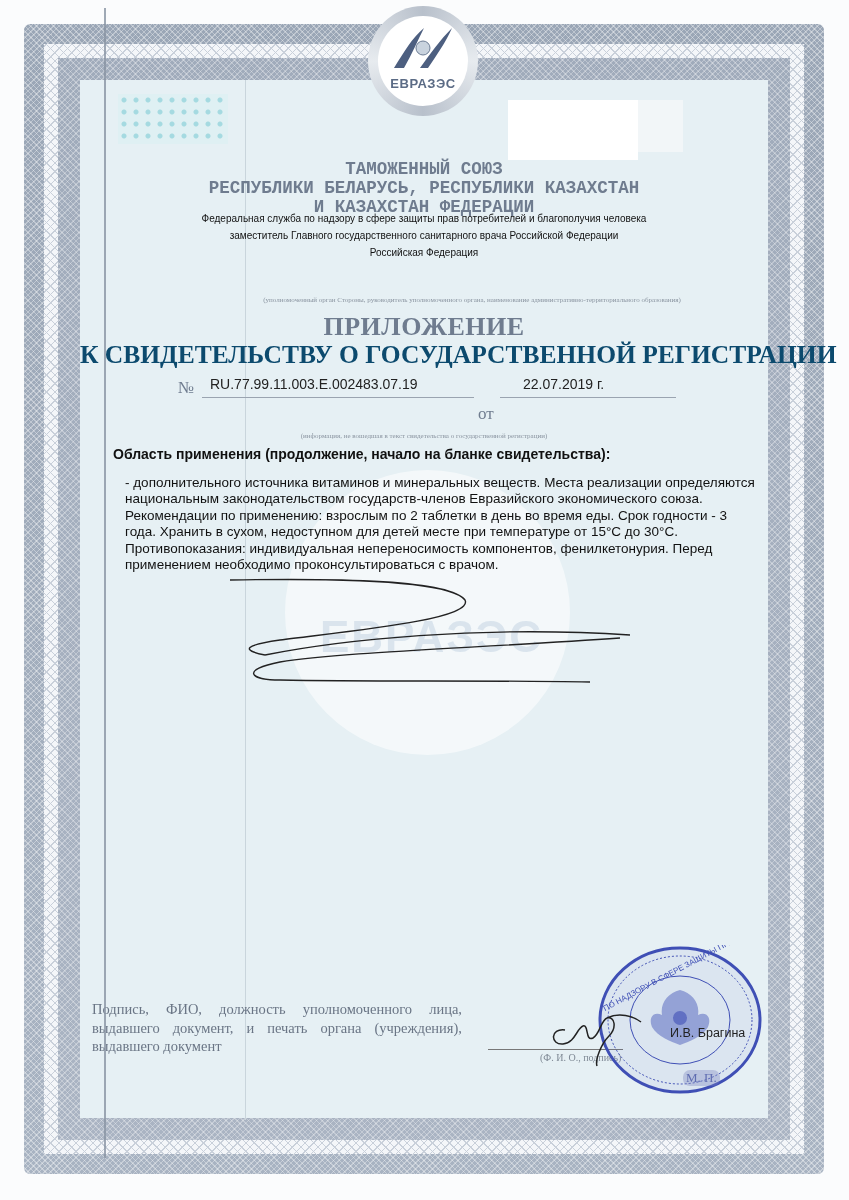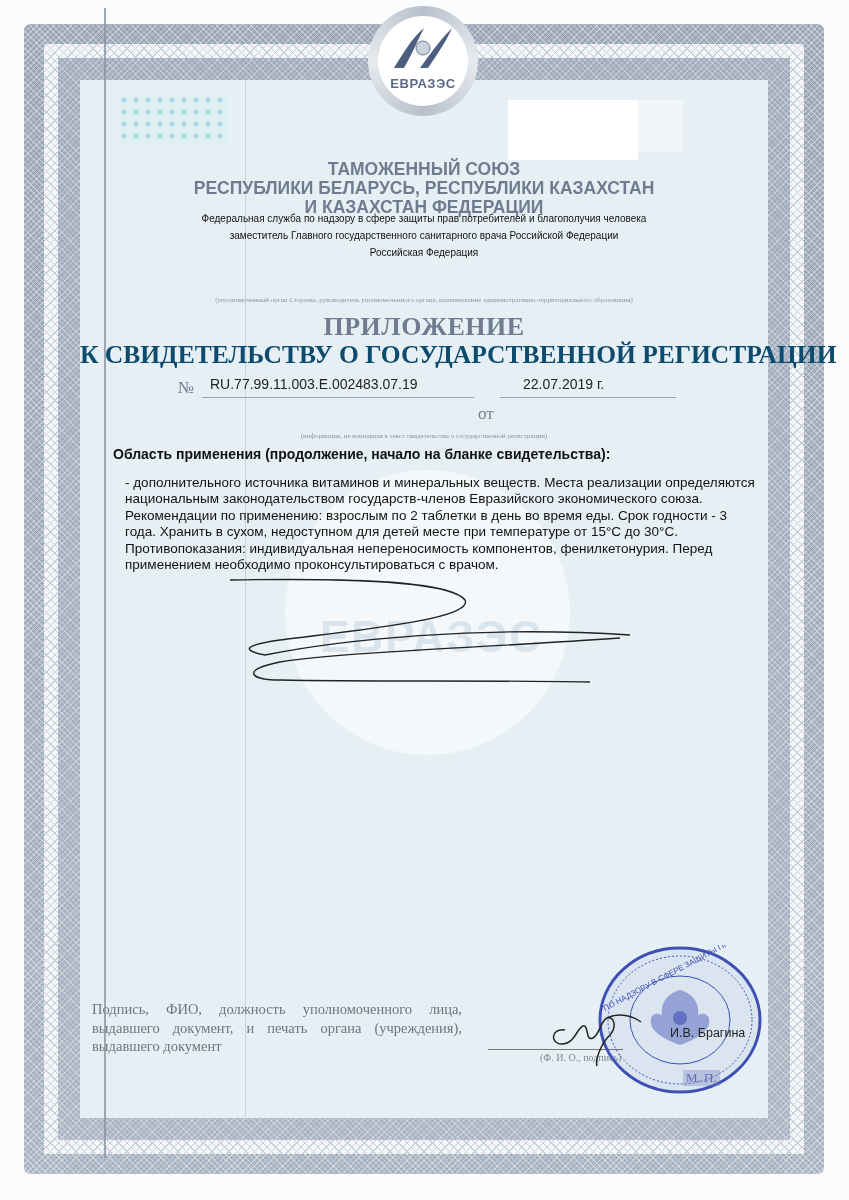--- a/index.html
+++ b/index.html
@@ -33,38 +33,38 @@
   .emblem .ring{position:absolute;inset:0;border-radius:50%;
     background:conic-gradient(#b8c0cb,#e7ebef,#b8c0cb,#e7ebef,#b8c0cb);}
   .emblem .disc{position:absolute;left:10px;top:10px;width:90px;height:90px;border-radius:50%;background:#ffffff;}
   .emblem .wordmark{position:absolute;left:0;right:0;top:70px;text-align:center;font-weight:bold;font-size:13px;color:#5b6b85;letter-spacing:.5px;}
   .emblem svg{position:absolute;left:22px;top:18px;}
   
   .watermark{position:absolute;left:285px;top:470px;width:285px;height:285px;border-radius:50%;background:rgba(255,255,255,.55);}
   .watermark-text{position:absolute;left:320px;top:612px;font-size:44px;font-weight:bold;color:rgba(200,215,228,.6);letter-spacing:2px;}
   
   .c{position:absolute;left:80px;width:688px;text-align:center;}
-  .serif{font-family:Liberation Sans, sans-serif;}
+  .serif{font-family:Liberation Mono, monospace;}
   .union{color:#6f7c8f;font-weight:bold;font-size:17.5px;line-height:19px;}
   .agency{color:#111;font-size:10px;line-height:17px;}
   .tiny{font-family:"Liberation Serif",serif;font-size:7px;color:#8a94a0;}
   .title1{font-family:"Liberation Serif",serif;font-weight:bold;color:#6f7c8f;font-size:26px;letter-spacing:.5px;}
   .title2{font-family:"Liberation Serif",serif;font-weight:bold;color:#0c4a6e;font-size:25.5px;white-space:nowrap;}
   .numrow{position:absolute;top:376px;left:178px;width:500px;height:26px;}
   .numrow .lbl{position:absolute;font-family:"Liberation Serif",serif;font-size:17px;color:#6f7c8f;}
   .numrow .val{position:absolute;font-size:14px;color:#222;}
   .numrow .line{position:absolute;height:1px;background:#9aa4b0;}
   .body{position:absolute;left:113px;width:655px;color:#111;font-size:13.5px;line-height:16.5px;}
   .body h3{margin:0 0 5px 0;font-size:14px;font-weight:bold;}
   .body p{margin:12px;}
   .sigtext{position:absolute;left:92px;top:1000px;width:370px;font-family:"Liberation Serif",serif;font-size:14.5px;line-height:18.5px;color:#6a7585;text-align:justify;}
   .sigline{position:absolute;left:488px;top:1049px;width:135px;height:1px;background:#777;}
   .sigcaption{position:absolute;left:540px;top:1052px;font-family:"Liberation Serif",serif;font-size:10px;color:#7f8995;}
   .signame{position:absolute;left:670px;top:1026px;font-size:12.5px;color:#222;}
-  .mp{position:absolute;left:683px;top:1070px;font-family:"Liberation Serif",serif;font-size:13px;color:#5e6cb0;background:rgba(120,130,190,.35);padding:0 3px;}
+  .mp{position:absolute;left:683px;top:1070px;font-family:"Liberation Serif",serif;font-size:13px;color:#5e6cb0;background:rgba(120,130,190,.35);padding:0 3px;border-radius:7px;}
   .seal{position:absolute;left:598px;top:945px;}
 </style>
 </head>
 <body>
 
 <div class="page">
   <div class="frame-outer"></div>
   <div class="frame-white"></div>
   <div class="frame-inner"></div>
   <div class="field"></div>
@@ -90,21 +90,21 @@
   <div class="c serif union" style="top:160px;">
     <div>ТАМОЖЕННЫЙ СОЮЗ</div>
     <div>РЕСПУБЛИКИ БЕЛАРУСЬ, РЕСПУБЛИКИ КАЗАХСТАН</div>
     <div>И КАЗАХСТАН ФЕДЕРАЦИИ</div>
   </div>
   <div class="c agency" style="top:210px;">
     <div>Федеральная служба по надзору в сфере защиты прав потребителей и благополучия человека</div>
     <div>заместитель Главного государственного санитарного врача Российской Федерации</div>
     <div>Российская Федерация</div>
   </div>
-  <div class="c tiny" style="top:296px;">(уполномоченный орган Стороны, руководитель уполномоченного органа, наименование административно-территориального образования)</div>
+  <div class="c tiny" style="top:296px;padding-left:48px;">(уполномоченный орган Стороны, руководитель уполномоченного органа, наименование административно-территориального образования)</div>
 
   <div class="c title1" style="top:312px;">ПРИЛОЖЕНИЕ</div>
   <div class="c title2" style="top:340px;">К СВИДЕТЕЛЬСТВУ О ГОСУДАРСТВЕННОЙ РЕГИСТРАЦИИ</div>
 
   <div class="numrow">
     <span class="lbl" style="left:0;top:2px;">№</span>
     <span class="val" style="left:32px;top:0;">RU.77.99.11.003.E.002483.07.19</span>
     <div class="line" style="left:24px;top:21px;width:272px;"></div>
     <span class="lbl" style="left:300px;top:6px;margin-top:22px;">от</span>
     <span class="val" style="left:345px;top:0;">22.07.2019 г.</span>

